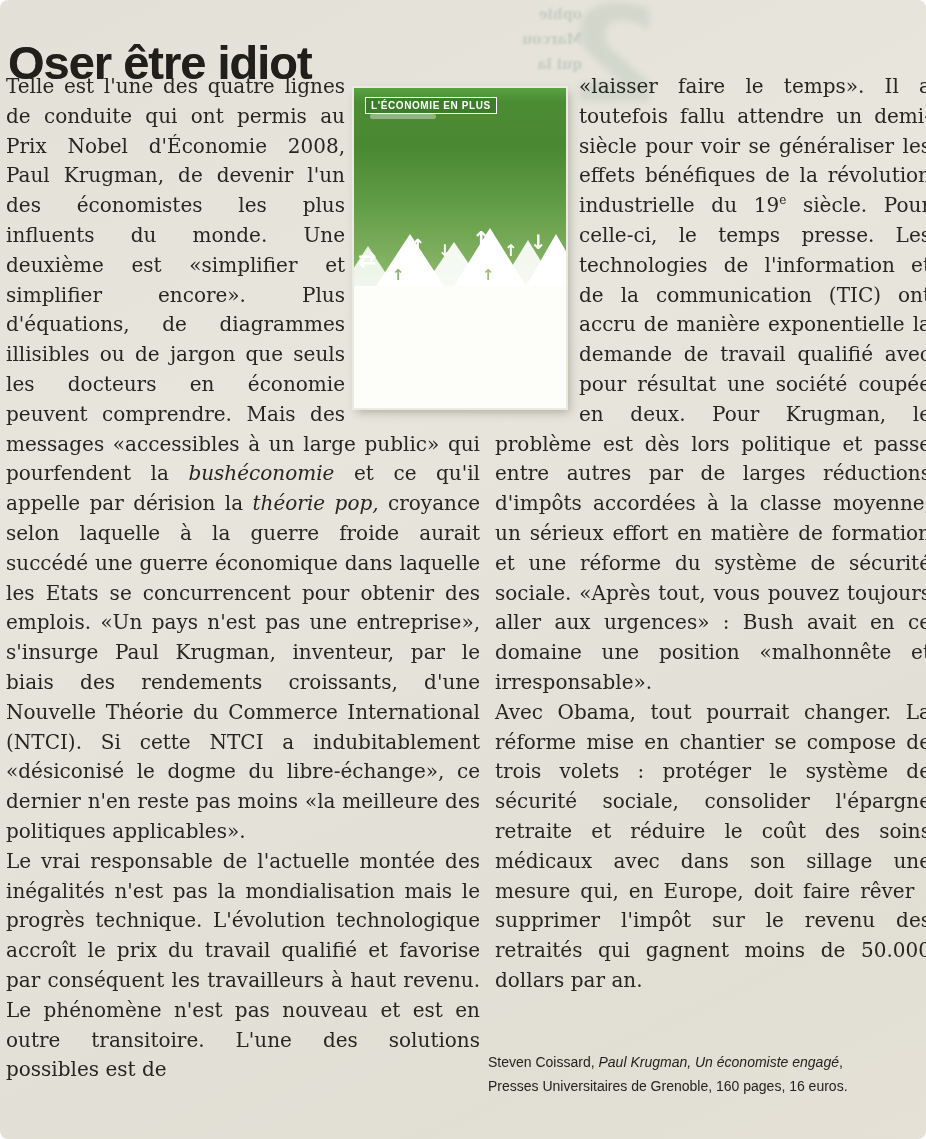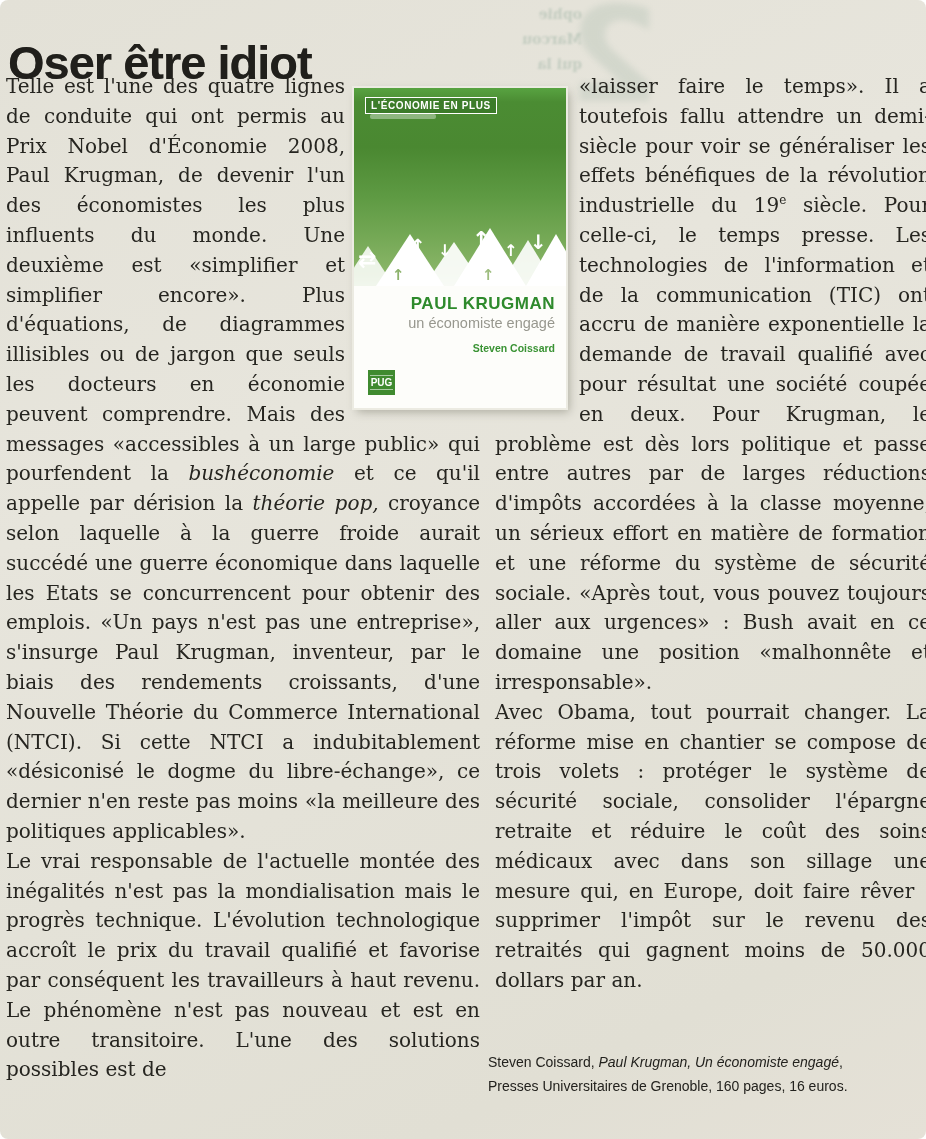--- a/index.html
+++ b/index.html
@@ -128,25 +128,17 @@
       <span class="arrow a1">⇄</span>
       <span class="arrow a2">↑</span>
       <span class="arrow a3">↓</span>
       <span class="arrow a4">↑</span>
       <span class="arrow a5">↑</span>
       <span class="arrow a6">↓</span>
       <span class="arrow a7">↑</span>
       <span class="arrow ag1">↑</span>
       <span class="arrow ag2">↑</span>
     </div>
-    <div class="cover-white">
-      <div class="bk-title">PAUL KRUGMAN</div>
-      <div class="bk-subtitle">un économiste engagé</div>
-      <div class="bk-author">Steven Coissard</div>
-      <div class="pug">
-        <span>PUG</span>
-      </div>
-    </div>
   </div>
 
   <div class="reference"><span>Steven Coissard, </span><i>Paul Krugman, Un économiste engagé</i><span>, Presses Universitaires de Grenoble, 160 pages, 16 euros.</span></div>
 
 </div>
 
 </body></html>

